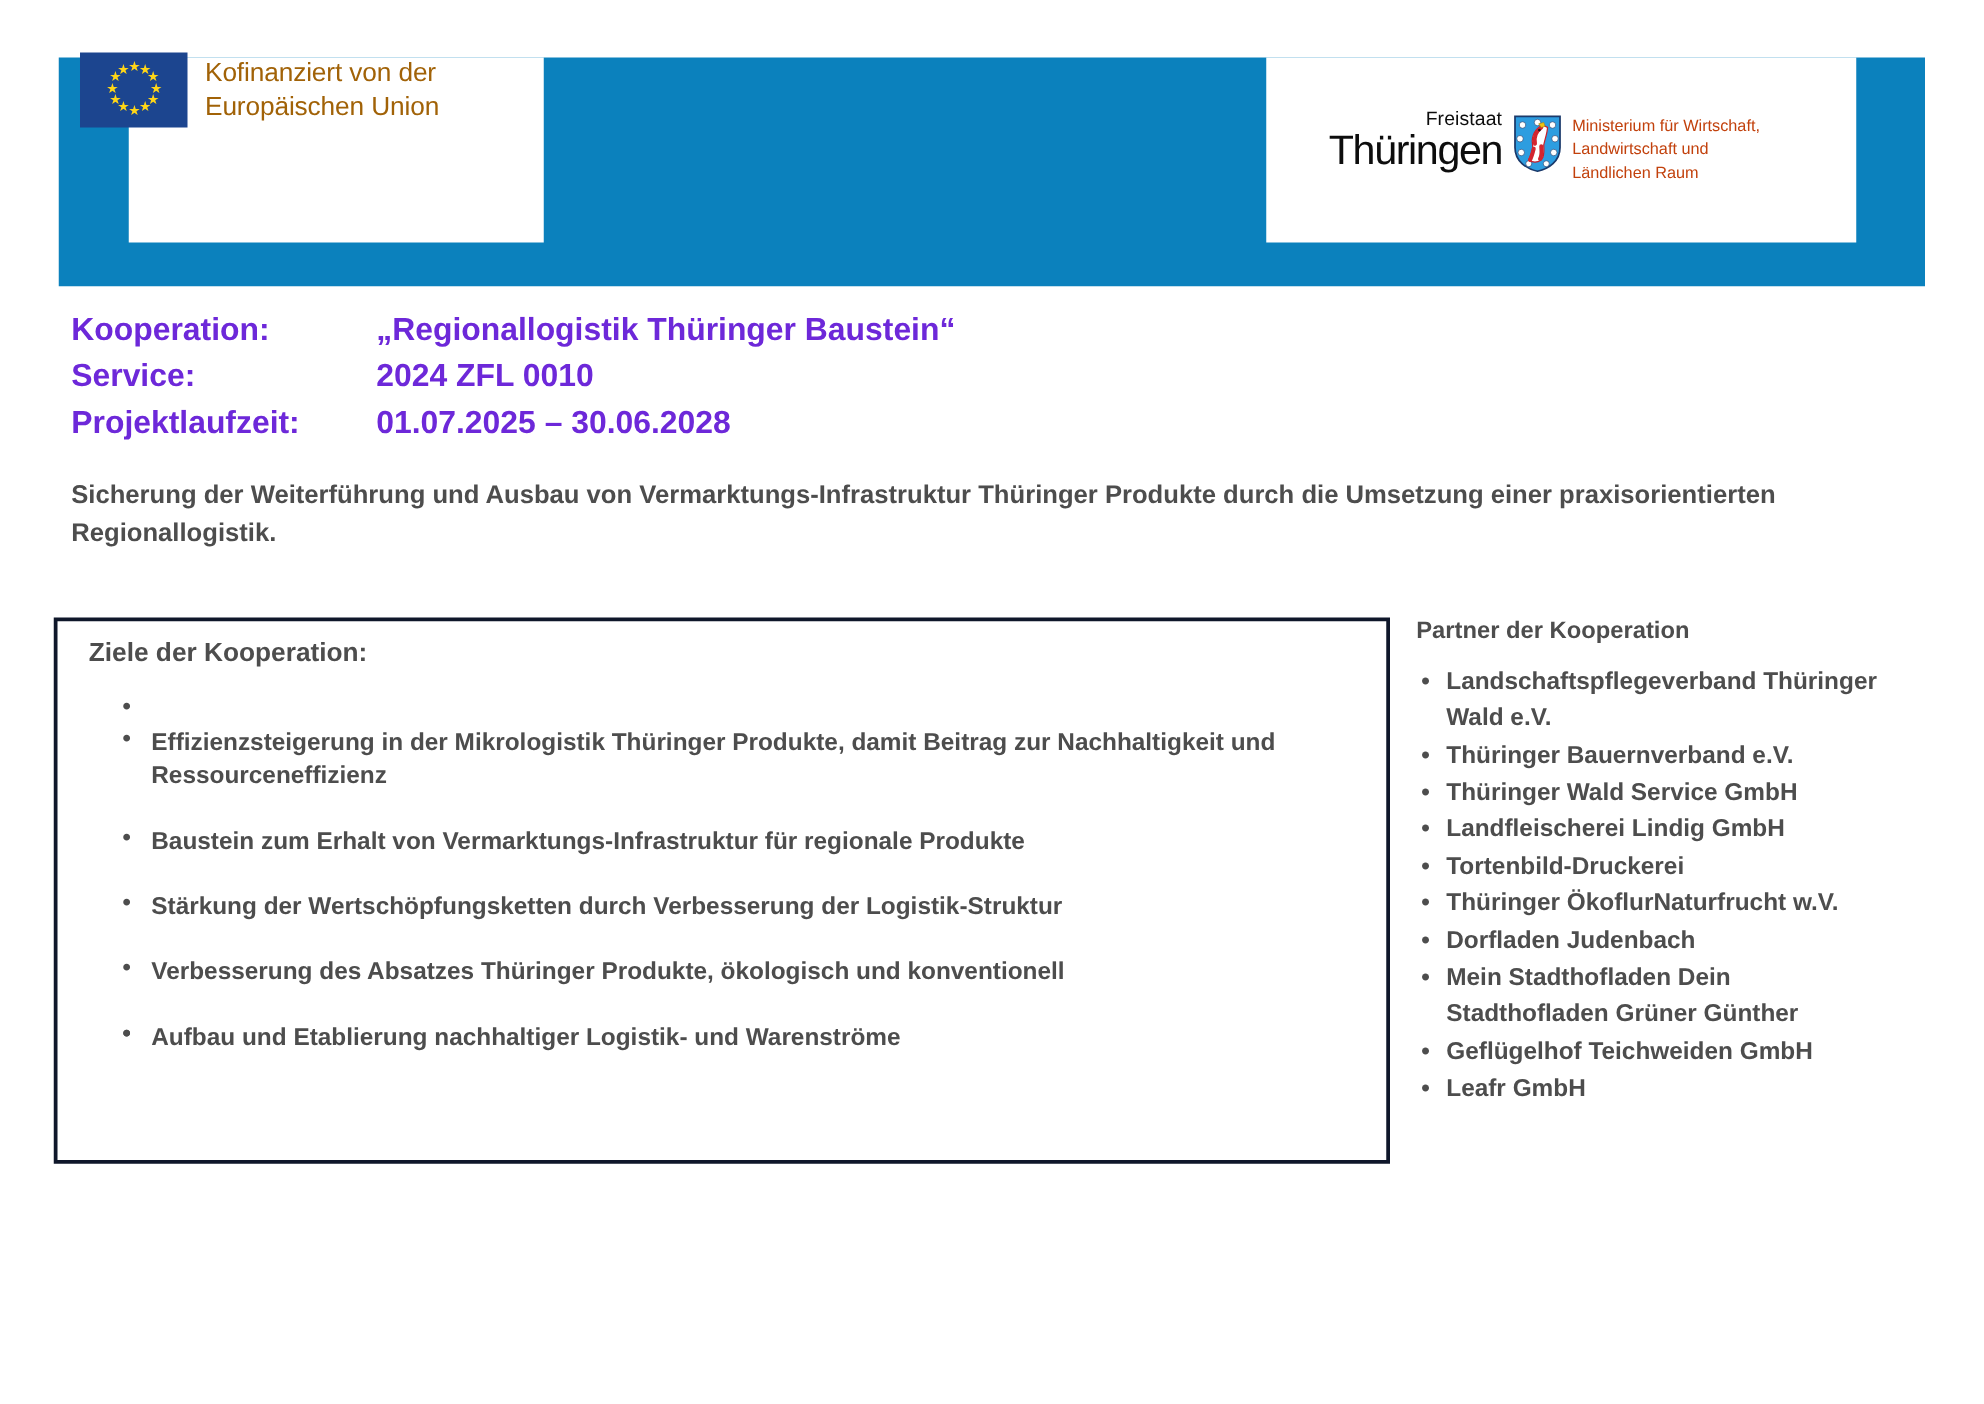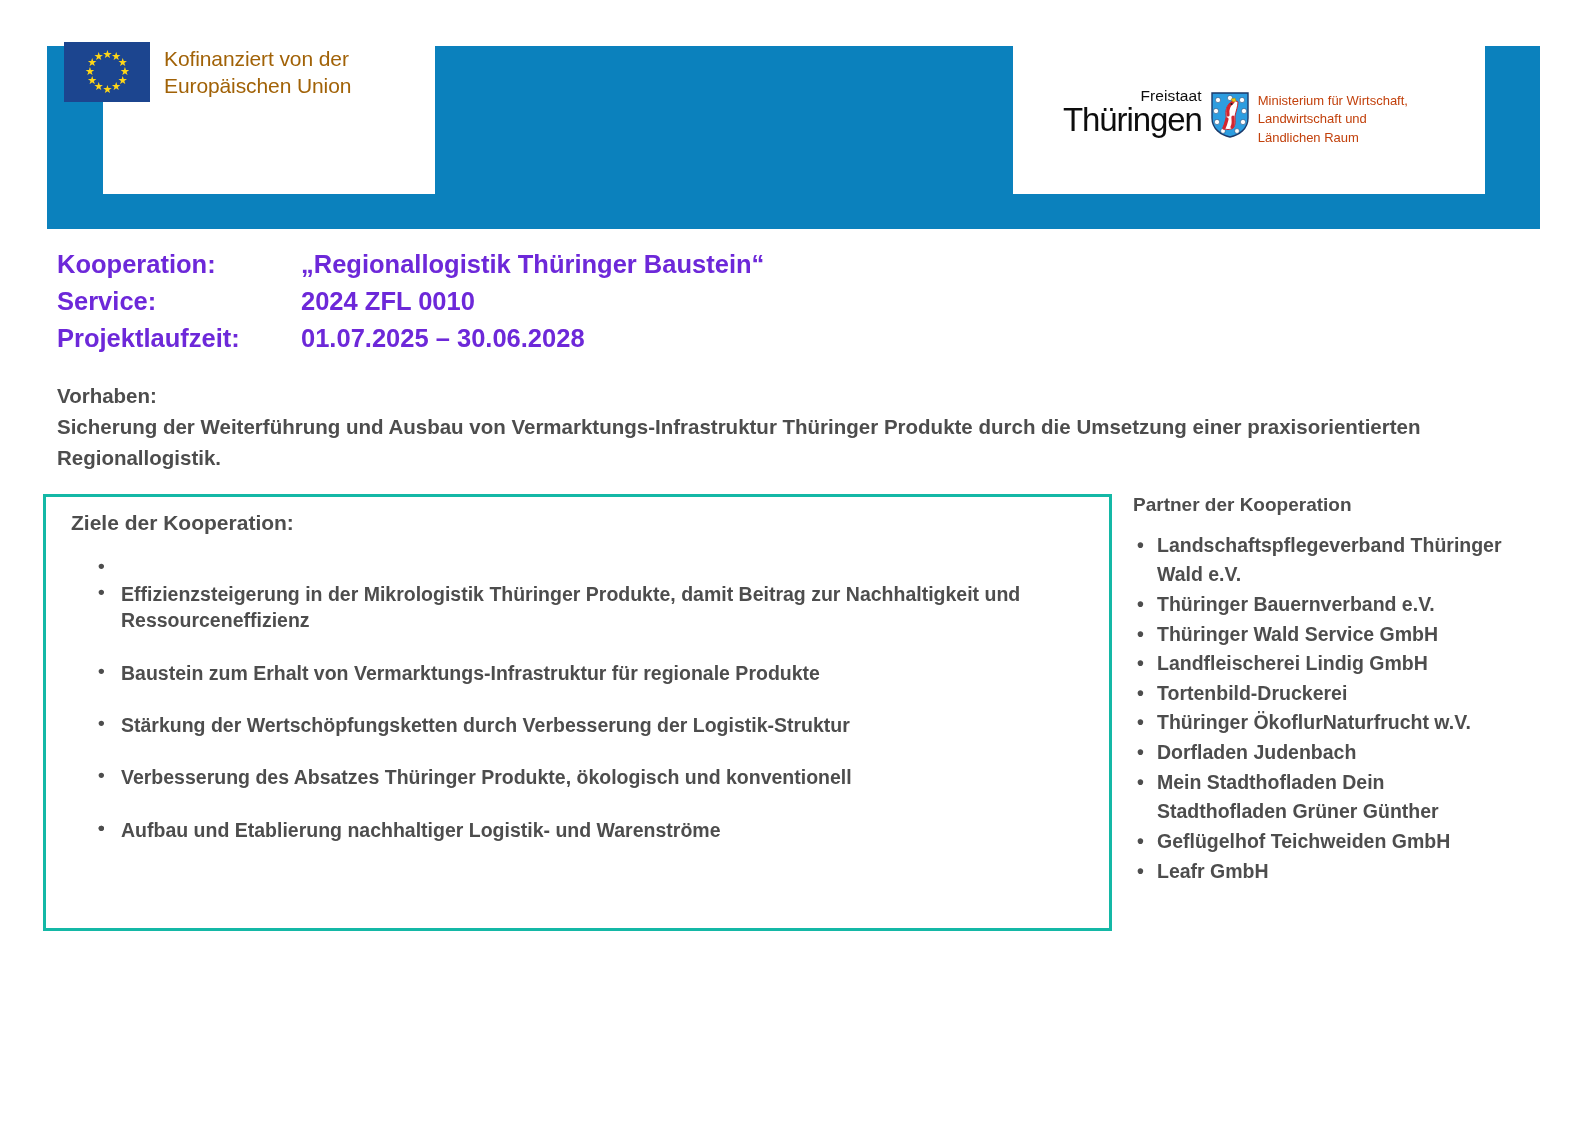--- a/index.html
+++ b/index.html
@@ -151,21 +151,21 @@
     color: #4d4d4d;
   }
 
   
   .ziele-box {
     position: absolute;
     left: 43px;
     top: 494px;
     width: 1069px;
     height: 437px;
-    border: 3px solid #14b8a6;
+    border: 3px solid #0f172a;
     box-sizing: border-box;
     background: #ffffff;
   }
   .ziele-title {
     position: absolute;
     left: 25px;
     top: 14px;
     font-weight: bold;
     font-size: 21px;
     color: #4d4d4d;
@@ -299,21 +299,20 @@
     <span class="title-label">Service:</span>
     <span class="title-value">2024 ZFL 0010</span>
   </div>
   <div class="title-row">
     <span class="title-label">Projektlaufzeit:</span>
     <span class="title-value">01.07.2025 – 30.06.2028</span>
   </div>
 </div>
 
 <div class="vorhaben">
-  <div>Vorhaben:</div>
   <div>Sicherung der Weiterführung und Ausbau von Vermarktungs-Infrastruktur Thüringer Produkte durch die Umsetzung einer praxisorientierten Regionallogistik.</div>
 </div>
 
 <div class="ziele-box">
   <div class="ziele-title">Ziele der Kooperation:</div>
   <ul class="ziele-list" id="ziele-list">
       <li><span class="bullet">•</span></li>
       <li><span class="bullet">•</span><span>Effizienzsteigerung in der Mikrologistik Thüringer Produkte, damit Beitrag zur Nachhaltigkeit und Ressourceneffizienz</span></li>
       <li><span class="bullet">•</span><span>Baustein zum Erhalt von Vermarktungs-Infrastruktur für regionale Produkte</span></li>
       <li><span class="bullet">•</span><span>Stärkung der Wertschöpfungsketten durch Verbesserung der Logistik-Struktur</span></li>

